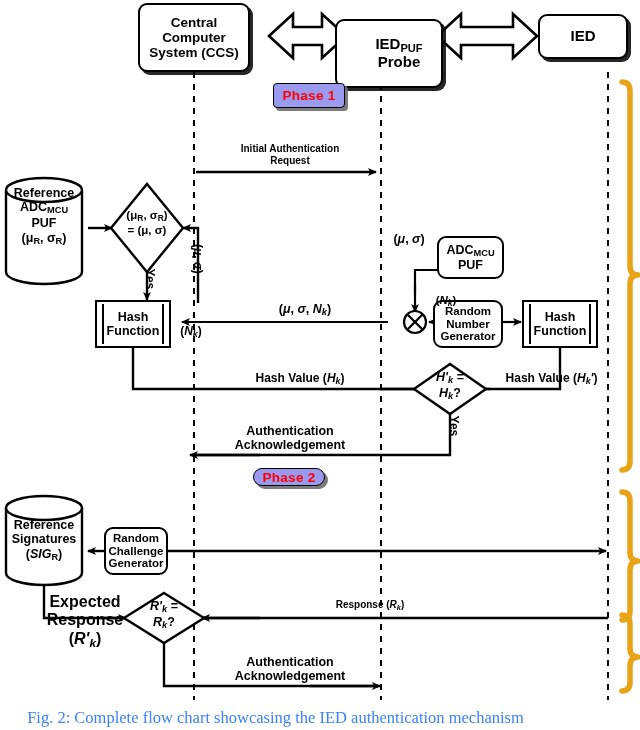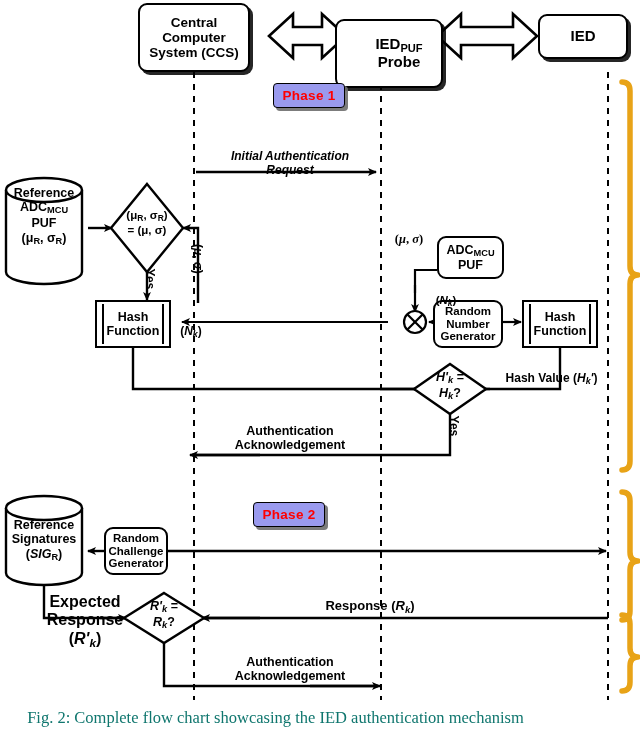--- a/index.html
+++ b/index.html
@@ -13,21 +13,21 @@
   .rnd{border-radius:9px;}
   .shadow{box-shadow:3px 3px 0 rgba(0,0,0,.85);}
   .lbl{position:absolute;font-weight:bold;text-align:center;line-height:1.15;
        white-space:nowrap;}
   .phase{position:absolute;box-sizing:border-box;border:1.5px solid #000;
     background:#9a9aee;color:#ff0000;font-weight:bold;display:flex;
     align-items:center;justify-content:center;border-radius:4px;
     box-shadow:3px 3px 0 rgba(110,110,110,.9);letter-spacing:.3px;}
   .rot90{transform:rotate(90deg);transform-origin:center center;}
   .caption{position:absolute;left:0;width:551px;text-align:center;
-    font-family:"Liberation Serif",serif;font-weight:normal;color:#0f766e;}
+    font-family:"Liberation Serif",serif;font-weight:normal;color:#3b82f6;}
   sub{font-size:.74em;vertical-align:-0.26em;font-weight:bold;}
   .it{font-style:italic;}
 </style>
 </head>
 <body>
 
 <div id="stage">
 
   <svg class="layer" viewBox="0 0 640 730">
     <defs>
@@ -127,21 +127,21 @@
     <span>IED<sub>PUF</sub><br>Probe</span>
   </div>
 
   <div class="nodebox rnd shadow" style="left:538px;top:14px;width:90px;height:45px;font-size:15px;">
     <span>IED</span>
   </div>
 
   <div class="phase" style="left:253px;top:83px;width:72px;height:25px;font-size:13.5px;margin-left:20px;">
     <span>Phase 1</span>
   </div>
-  <div class="phase" style="left:253px;top:502px;width:72px;height:25px;font-size:13.5px;">
+  <div class="phase" style="left:253px;top:468px;width:72px;height:18px;font-size:13.5px;border-radius:10px;">
     <span>Phase 2</span>
   </div>
 
   <div class="lbl" style="left:0px;top:186px;width:88px;font-size:12.5px;text-align:center;">
     Reference<br>ADC<sub>MCU</sub><br>PUF<br>(μ<sub>R</sub>, σ<sub>R</sub>)
   </div>
   <div class="lbl" style="left:0px;top:518px;width:88px;font-size:12.5px;text-align:center;">
     Reference<br>Signatures<br>(<span class="it">SIG</span><sub>R</sub>)
   </div>
 
@@ -172,53 +172,59 @@
   <div class="nodebox" style="left:522px;top:300px;width:76px;height:48px;font-size:12.5px;">
     <span style="position:absolute;left:5px;top:2px;bottom:2px;width:0;border-left:2.5px solid #000;"></span>
     <span style="position:absolute;right:5px;top:2px;bottom:2px;width:0;border-left:2.5px solid #000;"></span>
     <span>Hash<br>Function</span>
   </div>
 
   <div class="nodebox rnd" style="left:104px;top:527px;width:64px;height:48px;font-size:11.5px;">
     <span>Random<br>Challenge<br>Generator</span>
   </div>
 
-  <div class="lbl" style="left:205px;top:150px;width:170px;font-size:12px;font-style:italic;">
+  <div class="lbl" style="left:205px;top:143px;width:170px;font-size:10px;">
     Initial Authentication<br>Request
   </div>
 
-
+  <div class="lbl" style="left:230px;top:302px;width:150px;font-size:12.5px;">
+    (<span class="it">μ</span>, <span class="it">σ</span>, <span class="it">N<sub>k</sub></span>)
+  </div>
+
+  <div class="lbl" style="left:215px;top:372px;width:170px;font-size:12px;">
+    Hash Value (<span class="it">H<sub>k</sub></span>)
+  </div>
 
   <div class="lbl" style="left:489px;top:372px;width:125px;font-size:12px;">
     Hash Value (<span class="it">H<sub>k</sub>'</span>)
   </div>
 
   <div class="lbl" style="left:205px;top:424px;width:170px;font-size:12.5px;">
     Authentication<br>Acknowledgement
   </div>
 
 
-  <div class="lbl" style="left:285px;top:599px;width:170px;font-size:13px;">
+  <div class="lbl" style="left:285px;top:599px;width:170px;font-size:10px;">
     Response (<span class="it">R<sub>k</sub></span>)
   </div>
 
   <div class="lbl" style="left:205px;top:655px;width:170px;font-size:12.5px;">
     Authentication<br>Acknowledgement
   </div>
 
   <div class="lbl rot90" style="left:132px;top:272px;width:34px;font-size:12px;">
     <span>Yes</span>
   </div>
   <div class="lbl rot90" style="left:436px;top:419px;width:34px;font-size:12px;">
     <span>Yes</span>
   </div>
   <div class="lbl rot90" style="left:172px;top:252px;width:50px;font-size:12px;">
     (<span class="it">μ</span>, <span class="it">σ</span>)
   </div>
-  <div class="lbl" style="left:383px;top:232px;width:52px;font-size:12.5px;font-family:Liberation Serif, serif;">
+  <div class="lbl" style="left:383px;top:232px;width:52px;font-size:12.5px;">
     (<span class="it">μ</span>, <span class="it">σ</span>)
   </div>
   <div class="lbl" style="left:170px;top:325px;width:42px;font-size:12px;">
     (<span class="it">N<sub>k</sub></span>)
   </div>
   <div class="lbl" style="left:425px;top:294px;width:42px;font-size:11.5px;">
     (<span class="it">N<sub>k</sub></span>)
   </div>
   <div class="lbl" style="left:36px;top:593px;width:98px;font-size:16px;">
     Expected<br>Response<br>(<span class="it">R'<sub>k</sub></span>)

